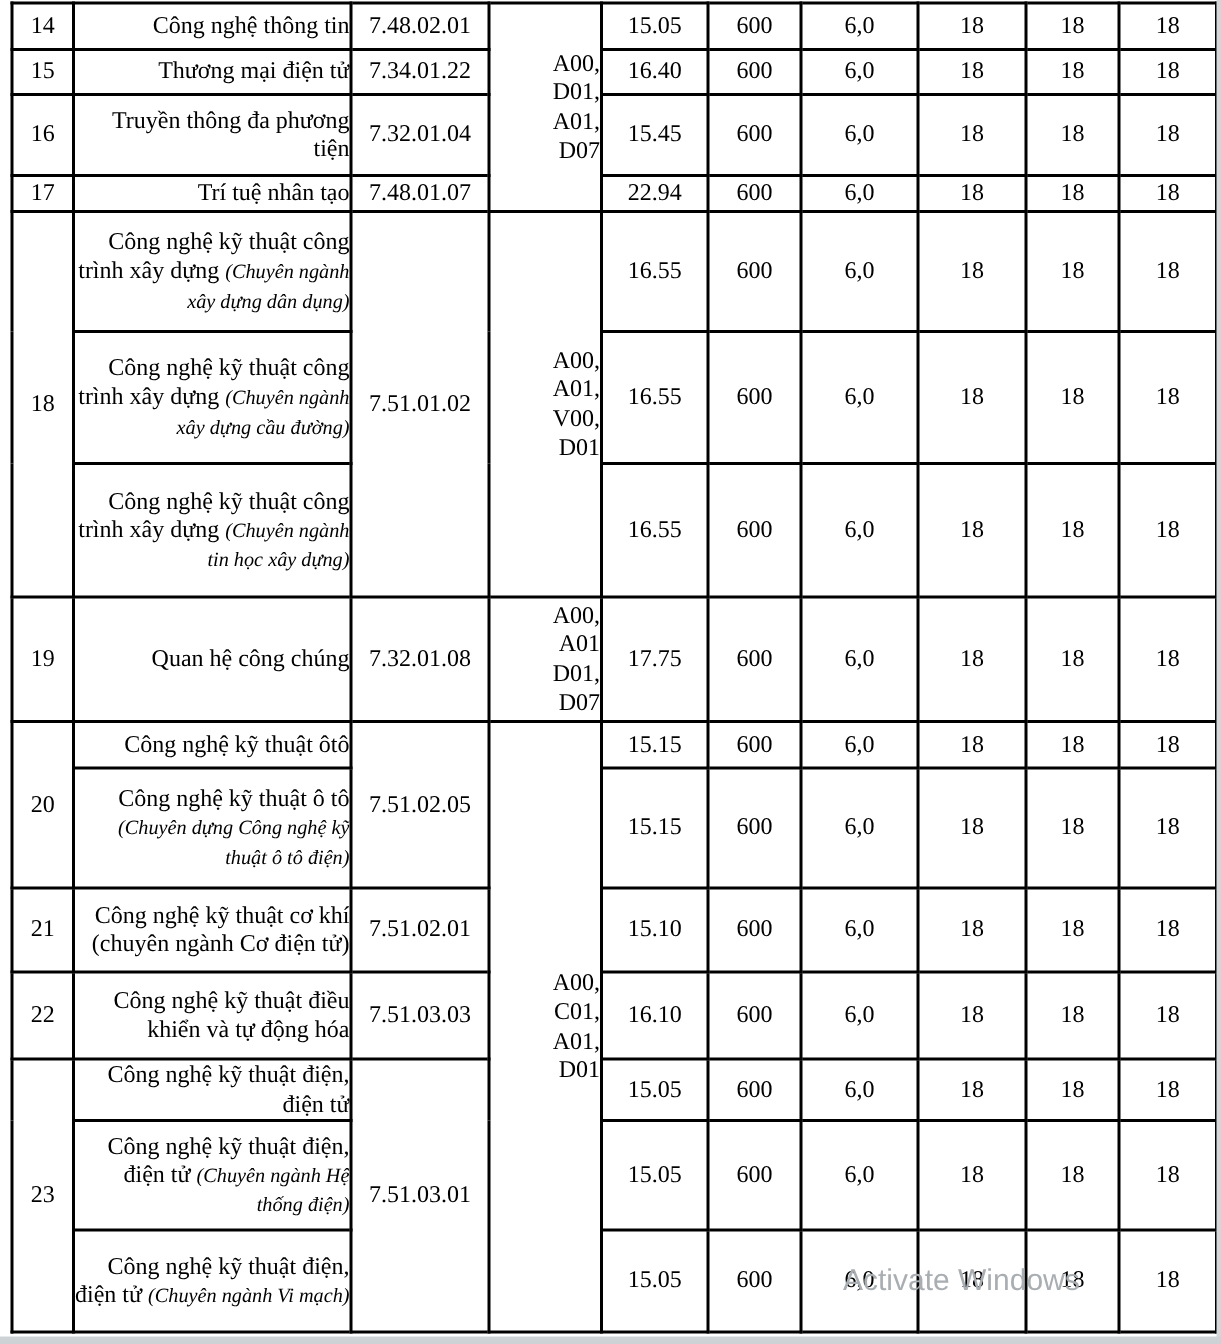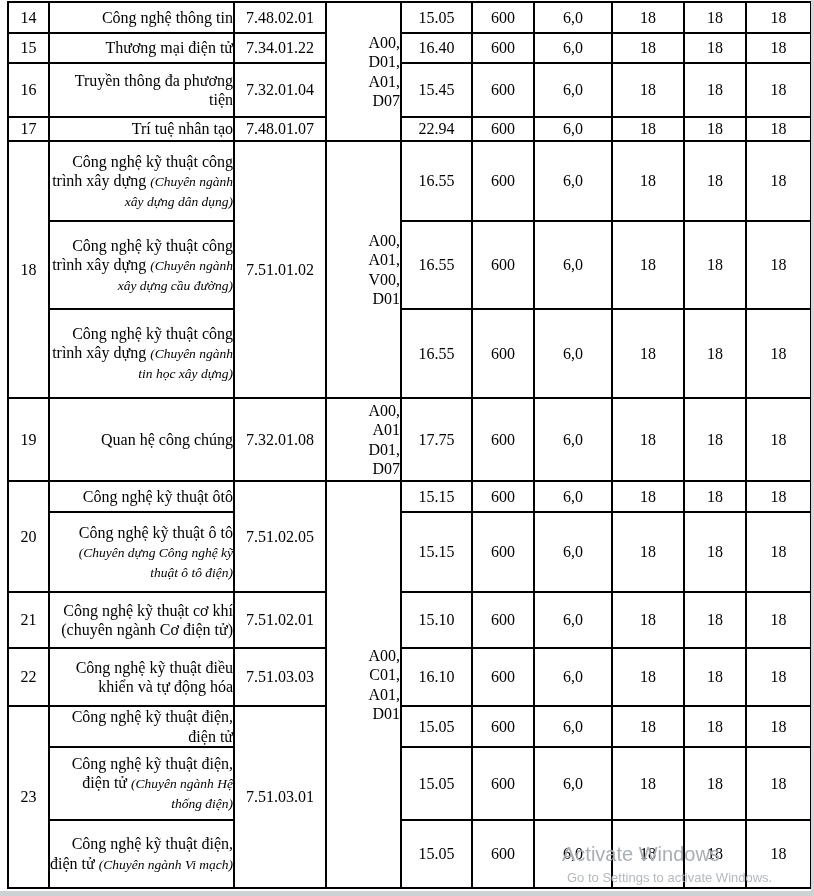--- a/index.html
+++ b/index.html
@@ -233,17 +233,16 @@
       <td class="val">18</td>
       <td class="val">18</td>
       <td class="val">18</td>
     </tr>
 
   </tbody>
 </table>
 
 <div class="wm">
   <div class="wm1">Activate Windows</div>
-  <div class="wm2">Go to Settings to activate Windows.</div>
 </div>
 
 <div class="edge-right"></div>
 <div class="edge-bottom"></div>
 
 </body></html>

